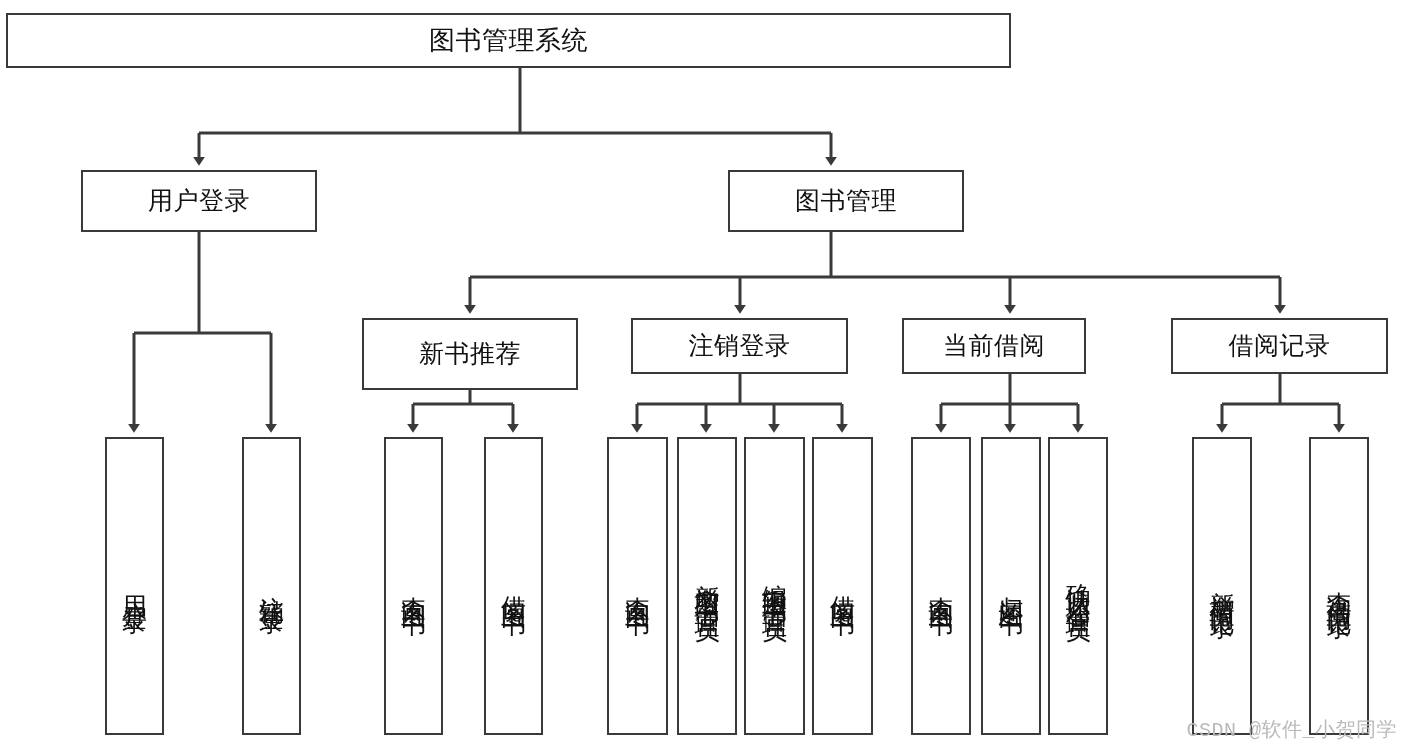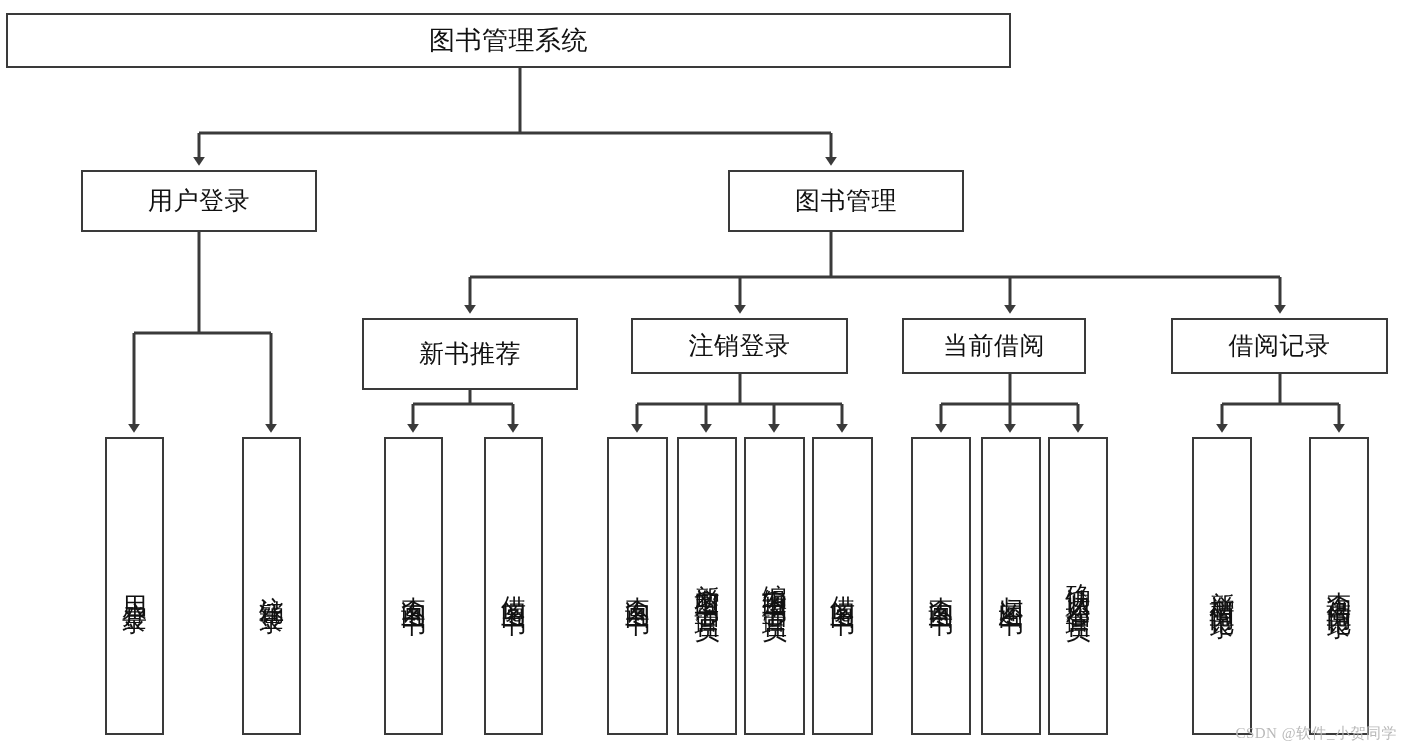--- a/index.html
+++ b/index.html
@@ -60,26 +60,26 @@
     text-orientation: upright;
     font-size: 25px;
     line-height: 1.0;
     letter-spacing: 5px;
     max-height: 100%;
   }
   #watermark {
     position: absolute;
     right: 8px;
     bottom: 4px;
-    font-size: 15px;
+    font-size: 20px;
     color: #b9b9b9;
     letter-spacing: 0.5px;
     white-space: nowrap;
     z-index: 5;
-    font-family: Liberation Serif, serif;
+    font-family: Liberation Mono, monospace;
   }
 </style>
 </head>
 <body>
 
 <div id="canvas">
 
   <svg id="edges" viewBox="0 0 1405 747" width="1405" height="747" xmlns="http://www.w3.org/2000/svg">
     <defs>
       <marker id="arrow" markerWidth="10" markerHeight="12" refX="1.2" refY="6" orient="auto" markerUnits="userSpaceOnUse">

